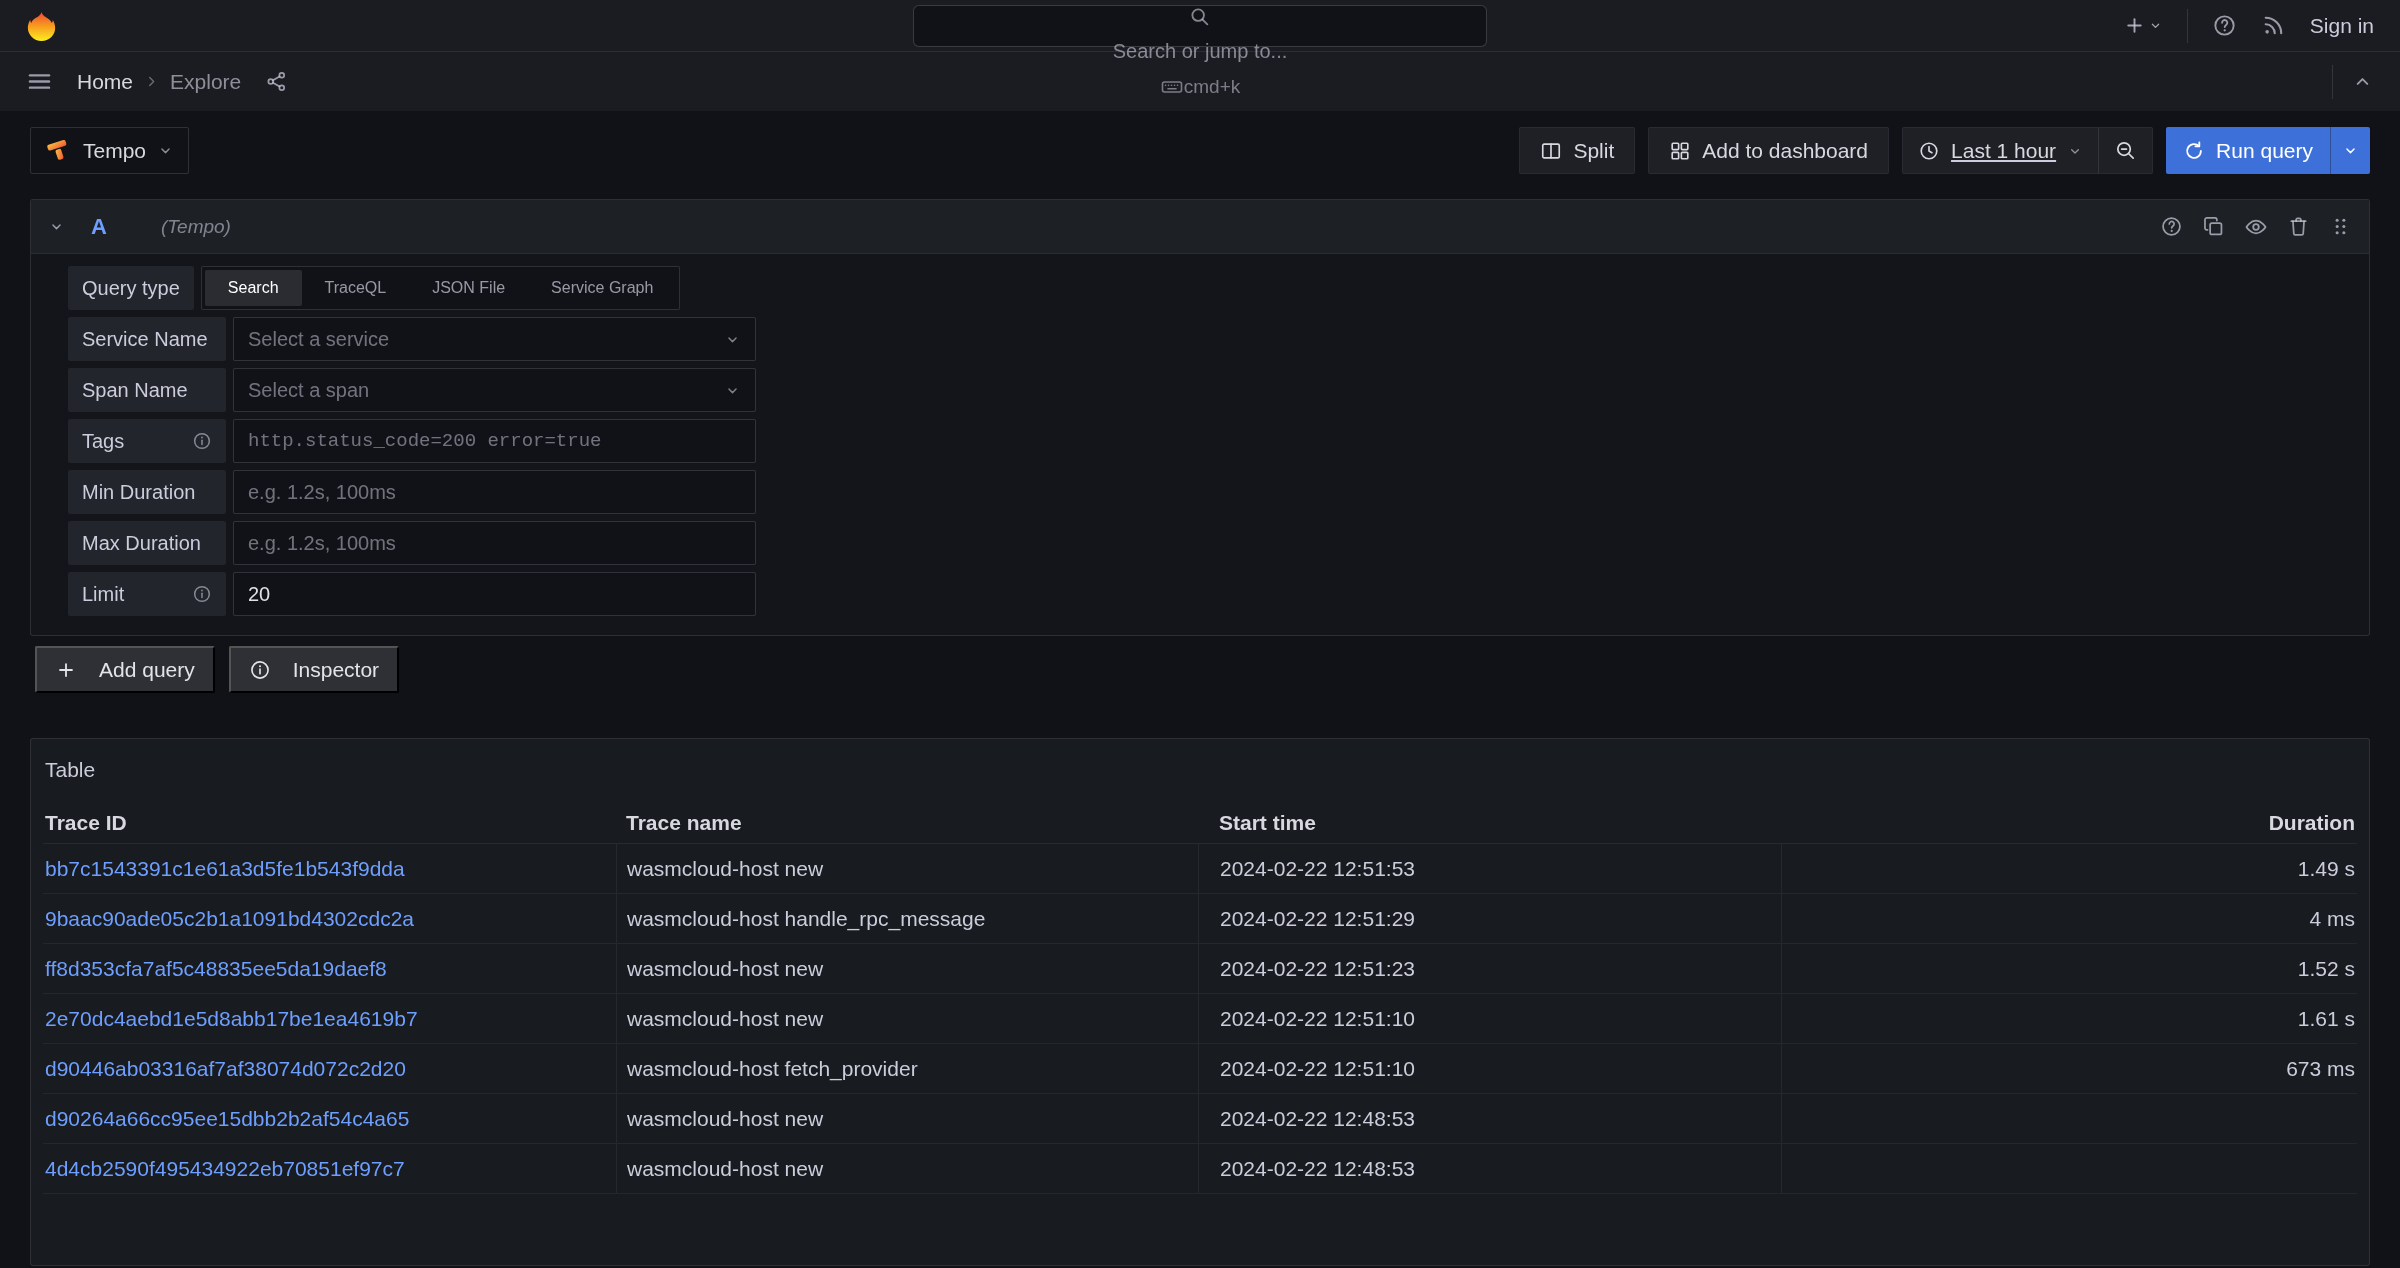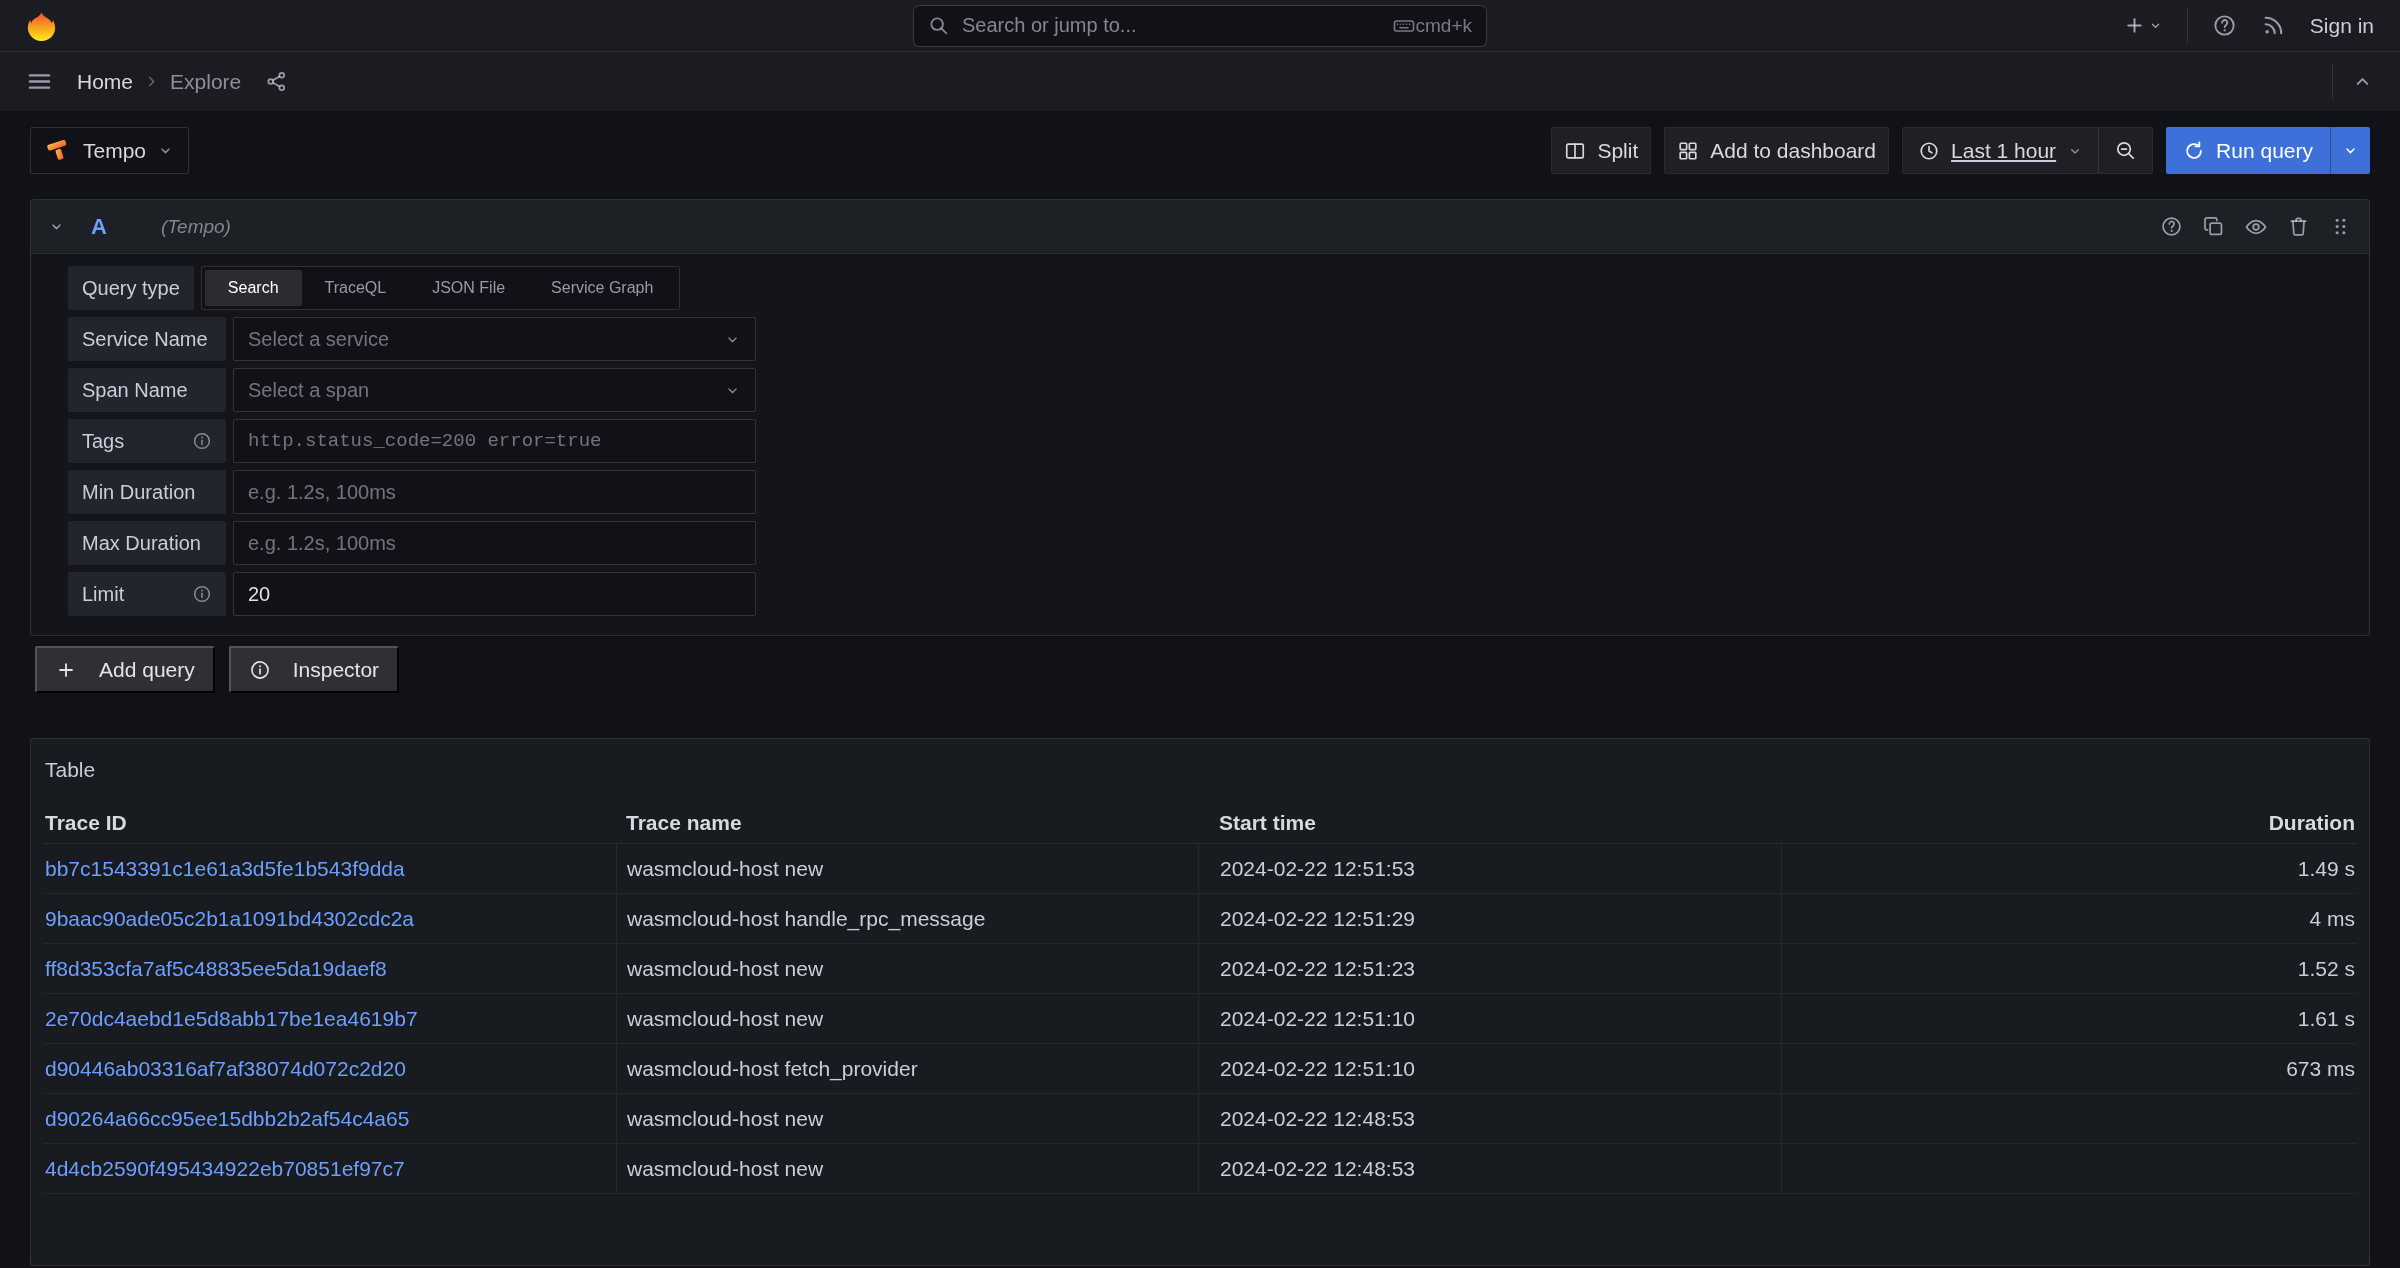--- a/index.html
+++ b/index.html
@@ -19,21 +19,21 @@
     height:52px; background:#1a1c21;
     border-bottom:1px solid rgba(204,204,220,0.10);
     display:grid; grid-template-columns:1fr auto 1fr; align-items:center;
     padding:0 26px;
   }
   .nav-left { display:flex; align-items:center; }
   .searchbar {
     width:574px; height:42px; background:#111217;
     border:1px solid rgba(204,204,220,0.22); border-radius:6px;
     display:flex; align-items:center; gap:12px; padding:0 14px;
-    color:rgba(204,204,220,0.62); cursor:text;
+    color:rgba(204,204,220,0.62); cursor:text;flex-direction:column;
   }
   .searchbar .ph { flex:1; font-size:20px; }
   .shortcut { display:flex; align-items:center; gap:0; color:rgba(204,204,220,0.55); font-size:19px; }
   .nav-right { display:flex; align-items:center; justify-content:flex-end; gap:24px; color:rgba(204,204,220,0.78); }
   .newbtn { display:flex; align-items:center; gap:2px; cursor:pointer; }
   .vdiv { width:1px; height:34px; background:rgba(204,204,220,0.15); }
   .signin { color:#ccccdc; font-weight:500; font-size:21px; cursor:pointer; }
 
   
   .subnav {
@@ -51,21 +51,21 @@
   .content { padding:16px 30px 0 30px; background:#111217; }
 
   .explore-toolbar { display:flex; align-items:center; justify-content:space-between; margin-bottom:25px; }
   .ds-picker {
     display:flex; align-items:center; gap:11px; height:47px; padding:0 14px;
     border:1px solid rgba(204,204,220,0.16); border-radius:2px; cursor:pointer;
   }
   .ds-picker .ds-label { font-weight:500; font-size:21px; color:#d8d9e0; }
   .toolbar-right { display:flex; align-items:center; gap:13px; }
   .tbtn {
-    display:flex; align-items:center; gap:11px; height:47px; padding:0 12px;
+    display:flex; align-items:center; gap:11px; height:47px; padding:0 20px;
     background:rgba(204,204,220,0.08); border:1px solid rgba(204,204,220,0.07);
     border-radius:2px; color:#d8d9e0; font-weight:500; font-size:21px; cursor:pointer;
   }
   .btn-group { display:flex; align-items:stretch; background:rgba(204,204,220,0.08); border:1px solid rgba(204,204,220,0.07); border-radius:2px;text-decoration:underline; }
   .btn-group .seg { display:flex; align-items:center; gap:11px; padding:0 15px; height:45px; color:#d8d9e0; font-weight:500; font-size:21px; cursor:pointer; }
   .btn-group .seg + .seg { border-left:1px solid rgba(204,204,220,0.12); }
   .run-group { display:flex; align-items:stretch; background:#3d71d9; border-radius:2px; color:#ffffff; }
   .run-group .seg { display:flex; align-items:center; gap:11px; padding:0 17px; height:47px; font-weight:500; font-size:21px; cursor:pointer; }
   .run-group .seg.caret { padding:0 11px; border-left:1px solid rgba(17,18,23,0.35); }
 

